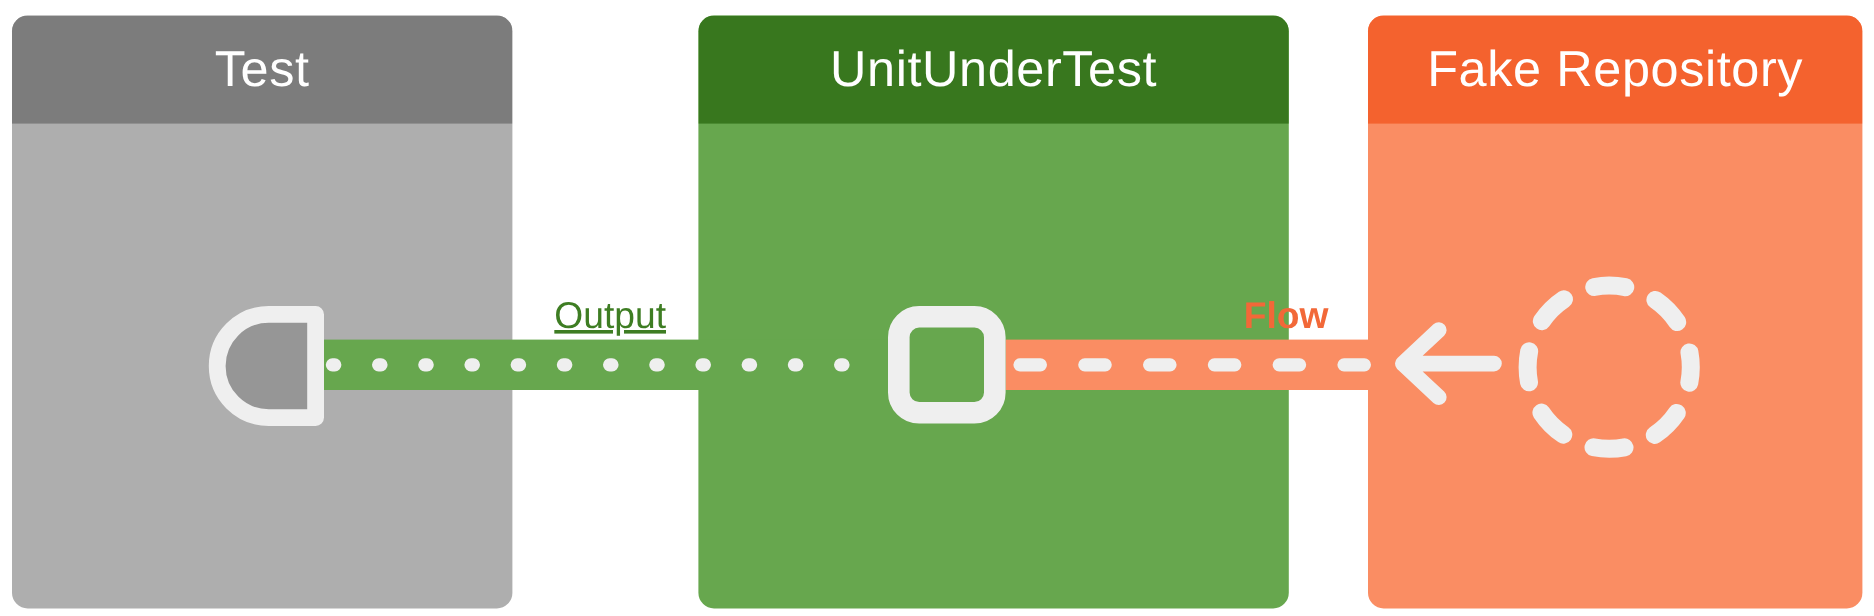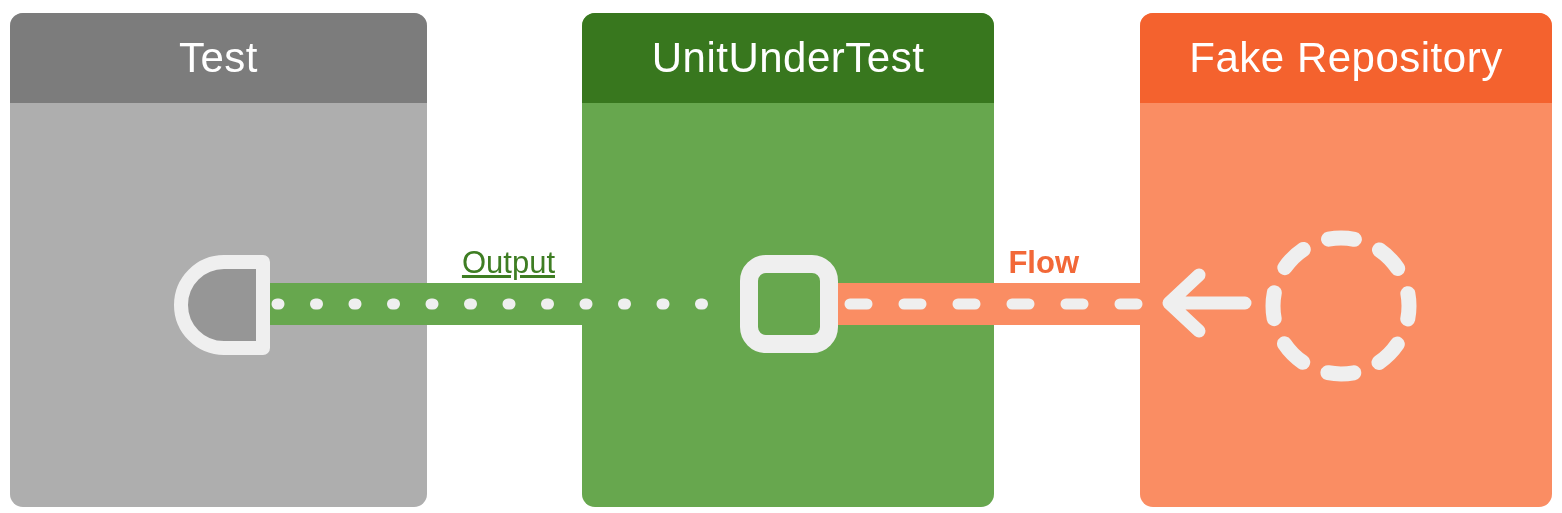--- a/index.html
+++ b/index.html
@@ -8,21 +8,21 @@
     width:1562px;height:513px;
     background:#ffffff;
     font-family:"Liberation Sans", sans-serif;
     overflow:hidden;
   }
   .box{
     position:absolute;top:13px;height:494px;
     border-radius:13px;overflow:hidden;
   }
   .box-test{left:10px;width:417px;background:var(--test_body);}
-  .box-uut{left:582px;width:412px;background:var(--uut_body);}
+  .box-uut{left:582px;width:492px;background:var(--uut_body);}
   .box-fake{left:1140px;width:412px;background:var(--fake_body);}
   .box-header{
     height:90px;line-height:90px;text-align:center;
     color:#ffffff;font-size:42px;font-weight:400;letter-spacing:0.5px;
   }
   .box-test .box-header{background:var(--test_header);}
   .box-uut .box-header{background:var(--uut_header);}
   .box-fake .box-header{background:var(--fake_header);}
 
   .svg-overlay{position:absolute;left:0;top:0;pointer-events:none;}
@@ -34,21 +34,21 @@
   .d-port{fill:var(--test_port_fill);stroke:var(--glyph);stroke-width:14;stroke-linejoin:round;}
   .square-port{fill:var(--uut_body);stroke:var(--glyph);stroke-width:18;}
   .arrow{fill:none;stroke:var(--glyph);stroke-width:13;stroke-linecap:round;stroke-linejoin:round;}
   .dashed-circle{fill:none;stroke:var(--glyph);stroke-width:15;stroke-linecap:round;
                  stroke-dasharray:26 27.4;stroke-dashoffset:13;}
 
   .conn-label{
     position:absolute;top:245px;font-size:31px;text-align:right;
   }
   .label-output{left:330px;width:225px;color:var(--output_label);font-weight:500;text-decoration:underline;}
-  .label-flow{left:872px;width:207px;color:var(--flow_label);font-weight:700;}
+  .label-flow{left:900px;width:207px;color:var(--flow_label);font-weight:700;}
 </style>
 </head>
 <body>
 
 <div class="canvas">
 
   <div class="box box-test">
     <div class="box-header">Test</div>
   </div>
 

